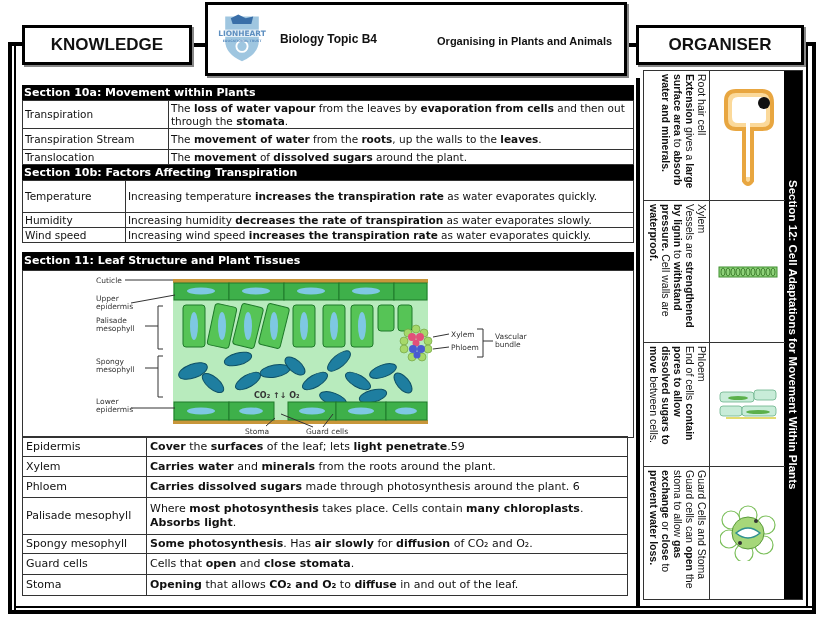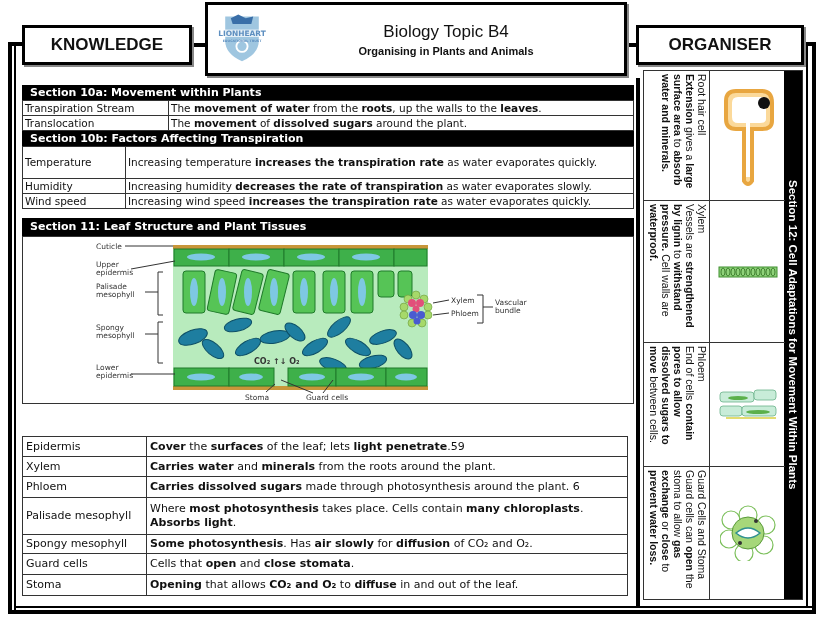--- a/index.html
+++ b/index.html
@@ -19,30 +19,30 @@
   .connector { position: absolute; height: 4px; background: #000; }
 
   .head-box {
     position: absolute; background: #fff; border: 3px solid #000;
     box-shadow: 2px 2px 0 #888;
     display: flex; align-items: center; justify-content: center;
     font-family: "Liberation Sans", sans-serif; font-weight: bold;
   }
   .knowledge { left: 22px; top: 25px; width: 170px; height: 40px; font-size: 17px; }
   .organiser { left: 636px; top: 25px; width: 168px; height: 40px; font-size: 17px; }
-  .title-box { left: 205px; top: 2px; width: 422px; height: 74px; flex-direction: column; }
-  .title-main { font-size: 17px; font-weight: normal; margin-left: 60px; }
+  .title-box { left: 205px; top: 2px; width: 422px; height: 74px; }
+  .title-main { font-size: 12px; font-weight: bold; margin-left: 60px; }
   .title-sub { font-size: 11px; font-weight: bold; margin-left: 60px; margin-top: 3px; }
   .logo { position: absolute; left: 6px; top: 4px; width: 56px; height: 56px; }
 
   
   .k-area { position: absolute; left: 22px; top: 85px; width: 612px; }
   .sec-head {
     background: #000; color: #fff; font-weight: bold; font-size: 11px;
-    height: 15px; line-height: 15px; padding-left: 8px;
+    height: 15px; line-height: 15px; padding-left: 2px;
     font-family: "DejaVu Sans", sans-serif;
   }
   table { border-collapse: collapse; width: 100%; font-size: 10.5px; font-family: "DejaVu Sans", sans-serif; }
   td { border: 1px solid #333; padding: 0 2px; vertical-align: middle; line-height: 13px; }
   b { font-weight: bold; }
 
   .diagram-box { border: 1px solid #333; height: 168px; position: relative; background: #fff; }
 
   .tissue-table { position: absolute; left: 22px; top: 436px; width: 606px; }
   .tissue-table td { font-size: 11px; line-height: 14px; padding: 2px 3px; }
@@ -94,21 +94,25 @@
 </div>
 
 <div class="k-area">
   <div class="sec-head">Section 10a: Movement within Plants</div>
   <table>
     <colgroup>
         <col style="width:146px">
         <col>
       </colgroup>
     <tbody>
-    <tr style="height:15px">
+        <tr style="height:28px">
+      <td>Transpiration</td>
+      <td><span>The </span><b>loss of water vapour</b><span> from the leaves by </span><b>evaporation from cells</b><span> and then out through the </span><b>stomata</b><span>.</span></td>
+    </tr>
+    <tr style="height:21px">
       <td>Transpiration Stream</td>
       <td><span>The </span><b>movement of water</b><span> from the </span><b>roots</b><span>, up the walls to the </span><b>leaves</b><span>.</span></td>
     </tr>
     <tr style="height:15px">
       <td>Translocation</td>
       <td><span>The </span><b>movement</b><span> of </span><b>dissolved sugars</b><span> around the plant.</span></td>
     </tr>
   </tbody>
     </table>
 

